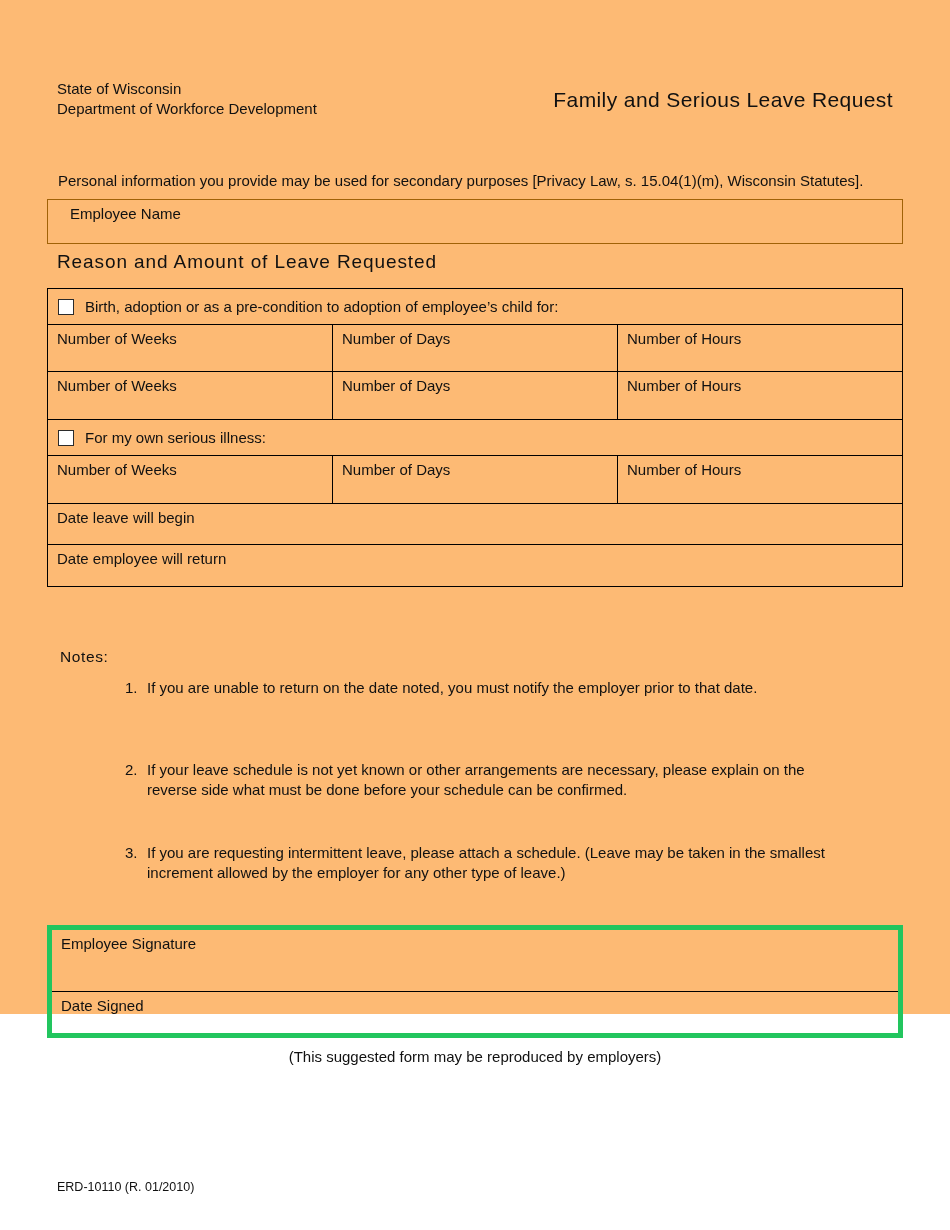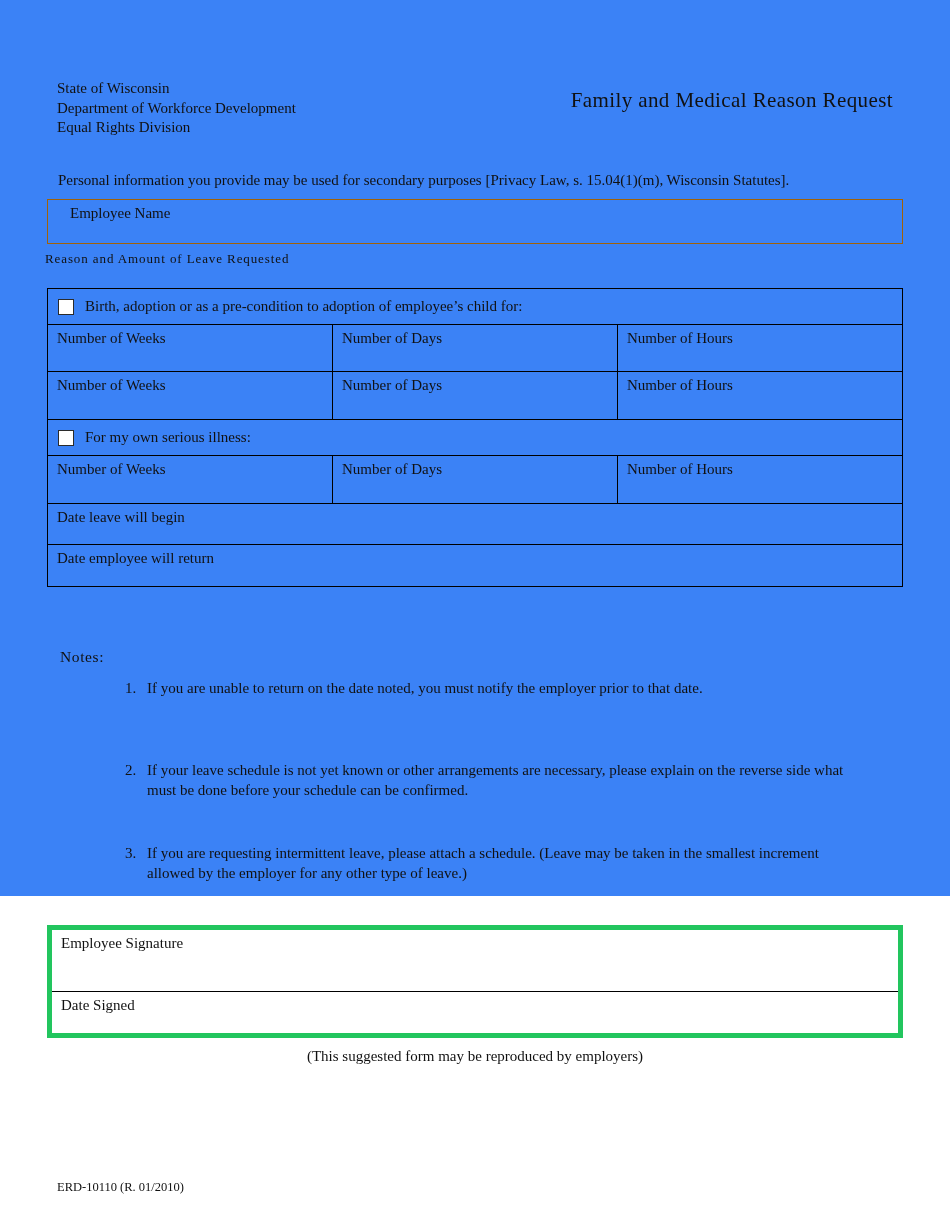--- a/index.html
+++ b/index.html
@@ -2,35 +2,35 @@
 <html><head>
 <meta charset="utf-8">
 <style>
   * { margin:0; padding:0; box-sizing:border-box; }
   html,body { background:#ffffff; }
   body {
     width:950px; height:1230px; position:relative;
     font-family:"Liberation Sans", "DejaVu Sans", sans-serif;
     color:#111; font-size:15px;
   }
-  .page { position:absolute; left:0; top:0; width:950px; height:896px; background:#3b82f6;font-family:Liberation Serif, serif; }
+  .page { position:absolute; left:0; top:0; width:950px; height:1014px; background:#fdba74; }
 
   
   .agency { position:absolute; left:57px; top:79px; line-height:19.5px; font-size:15px; }
   .form-title { position:absolute; right:57px; top:88px; font-size:21px; letter-spacing:0.4px; }
 
   .privacy { position:absolute; left:58px; top:172px; font-size:15px; }
 
   
   .name-box {
     position:absolute; left:47px; top:199px; width:856px; height:45px;
     border:1px solid #a16207; padding:5px 22px;
   }
 
-  .section-title { position:absolute; left:45px; top:251px; font-size:13px; letter-spacing:0.9px; }
+  .section-title { position:absolute; left:57px; top:251px; font-size:19px; letter-spacing:0.9px; }
 
   
   .tbl { position:absolute; left:47px; top:288px; width:856px; border:1px solid #000; }
   .row { border-bottom:1px solid #000; }
   .row:last-child { border-bottom:none; }
   .cb-row { display:flex; align-items:flex-start; padding:8px 9px 0 10px; }
   .cb {
     flex:0 0 auto; width:16px; height:16px; border:1.4px solid #2b2b2b;
     background:#fff; margin:2px 11px 0 0; display:inline-block;
   }
@@ -63,23 +63,22 @@
   .formnum { position:absolute; left:57px; top:1180px; font-size:12.5px; }
 </style>
 </head>
 <body>
 
 <div class="page">
 
   <div class="agency">
     <div>State of Wisconsin</div>
     <div>Department of Workforce Development</div>
-    <div>Equal Rights Division</div>
   </div>
-  <div class="form-title">Family and Medical Reason Request</div>
+  <div class="form-title">Family and Serious Leave Request</div>
 
   <div class="privacy">Personal information you provide may be used for secondary purposes [Privacy Law, s. 15.04(1)(m), Wisconsin Statutes].</div>
 
   <div class="name-box">
     <span>Employee Name</span>
   </div>
 
   <div class="section-title">Reason and Amount of Leave Requested</div>
 
   <div class="tbl">

